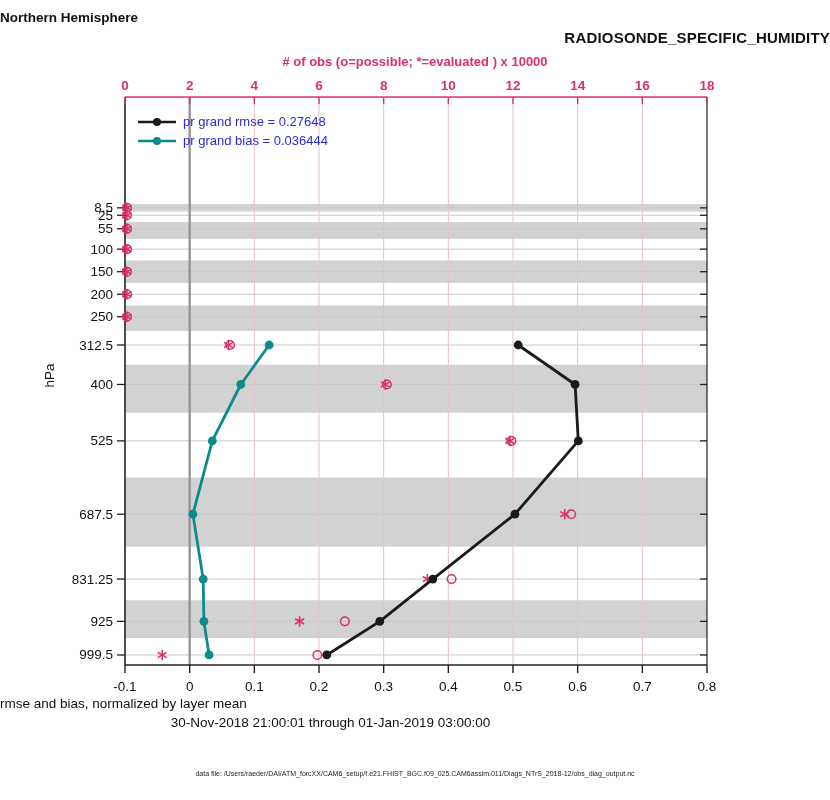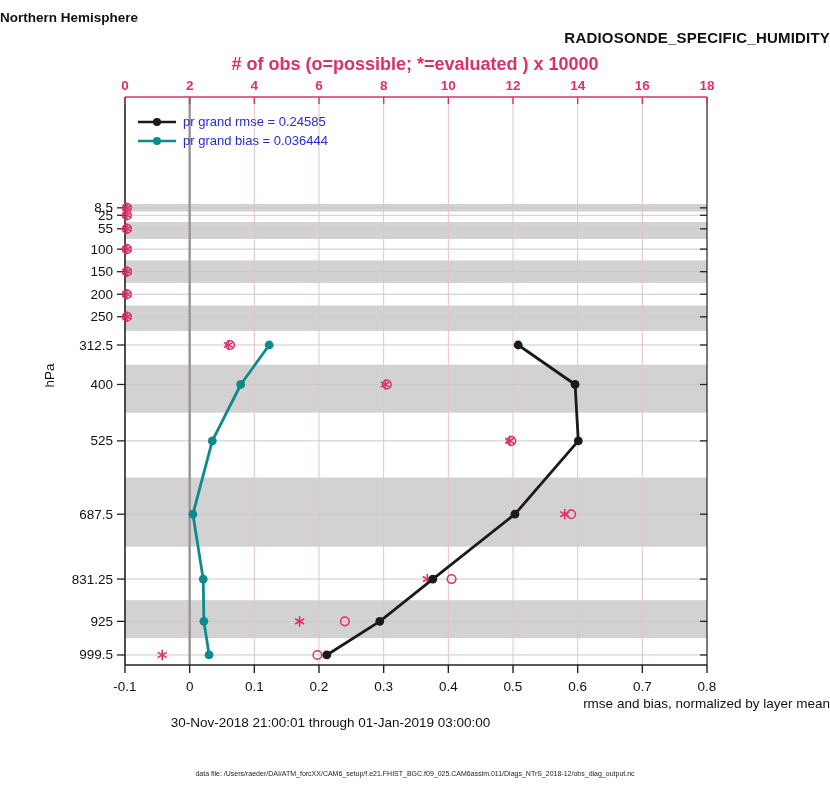--- a/index.html
+++ b/index.html
@@ -1,28 +1,28 @@
 <!DOCTYPE html>
 <html><head>
 <meta charset="utf-8">
 <style>
   html,body{margin:0;padding:0;background:#fff;}
   .fig{position:relative;width:830px;height:800px;background:#ffffff;
        font-family:"Liberation Sans", sans-serif;overflow:hidden;}
   .abs{position:absolute;}
   .title1{top:10px;left:0;width:830px;font-size:13.5px;font-weight:bold;color:#111;}
   .title2{top:29px;left:0;width:830px;text-align:right;font-size:15px;font-weight:bold;color:#111;letter-spacing:.2px;}
-  .obslabel{top:54px;left:0;width:830px;text-align:center;font-size:18px;font-weight:bold;}
+  .obslabel{top:54px;left:0;width:830px;text-align:center;font-size:13px;font-weight:bold;}
   .legend{top:112px;left:137px;}
   .legend-item{display:flex;align-items:center;height:19px;}
   .legend-item svg{display:block;margin-right:6px;}
   .legend-item span{font-size:13px;}
   .ylab{top:368px;left:34px;width:30px;text-align:center;font-size:13.5px;color:#111;
         transform:rotate(-90deg);transform-origin:center;}
-  .xlab{top:696px;left:0;width:830px;text-align:right;font-size:13.5px;color:#111;}
+  .xlab{top:696px;left:0;width:830px;text-align:left;font-size:13.5px;color:#111;}
   .datespan{top:715px;left:0;width:661px;text-align:center;font-size:13.5px;color:#111;}
   .footer{top:770px;left:0;width:830px;text-align:center;font-size:7px;color:#222;}
   svg text{font-family:"Liberation Sans", sans-serif;}
 </style>
 </head>
 <body>
 
 <div class="fig">
 
   <svg id="plot" class="abs" style="top:0;left:0" width="830" height="800">
@@ -218,21 +218,21 @@
   <div class="abs title1">Northern Hemisphere</div>
   <div class="abs title2">RADIOSONDE_SPECIFIC_HUMIDITY</div>
   <div class="abs obslabel" id="obslabel" style="color: rgb(220, 48, 105);"># of obs (o=possible; *=evaluated ) x 10000</div>
 
   <div class="abs legend">
     <div class="legend-item">
       <svg width="40" height="12">
         <line id="sw-rmse-l" x1="1" y1="6" x2="39" y2="6" stroke-width="2.6" stroke="#1a1a1a"></line>
         <circle id="sw-rmse-c" cx="20" cy="6" r="4" fill="#1a1a1a"></circle>
       </svg>
-      <span id="leg-rmse" style="color: rgb(43, 43, 213);">pr grand rmse = 0.24585</span>
+      <span id="leg-rmse" style="color: rgb(43, 43, 213);">pr grand rmse = 0.27648</span>
     </div>
     <div class="legend-item">
       <svg width="40" height="12">
         <line id="sw-bias-l" x1="1" y1="6" x2="39" y2="6" stroke-width="2.6" stroke="#0e8a8a"></line>
         <circle id="sw-bias-c" cx="20" cy="6" r="4" fill="#0e8a8a"></circle>
       </svg>
       <span id="leg-bias" style="color: rgb(43, 43, 213);">pr grand bias = 0.036444</span>
     </div>
   </div>
 

